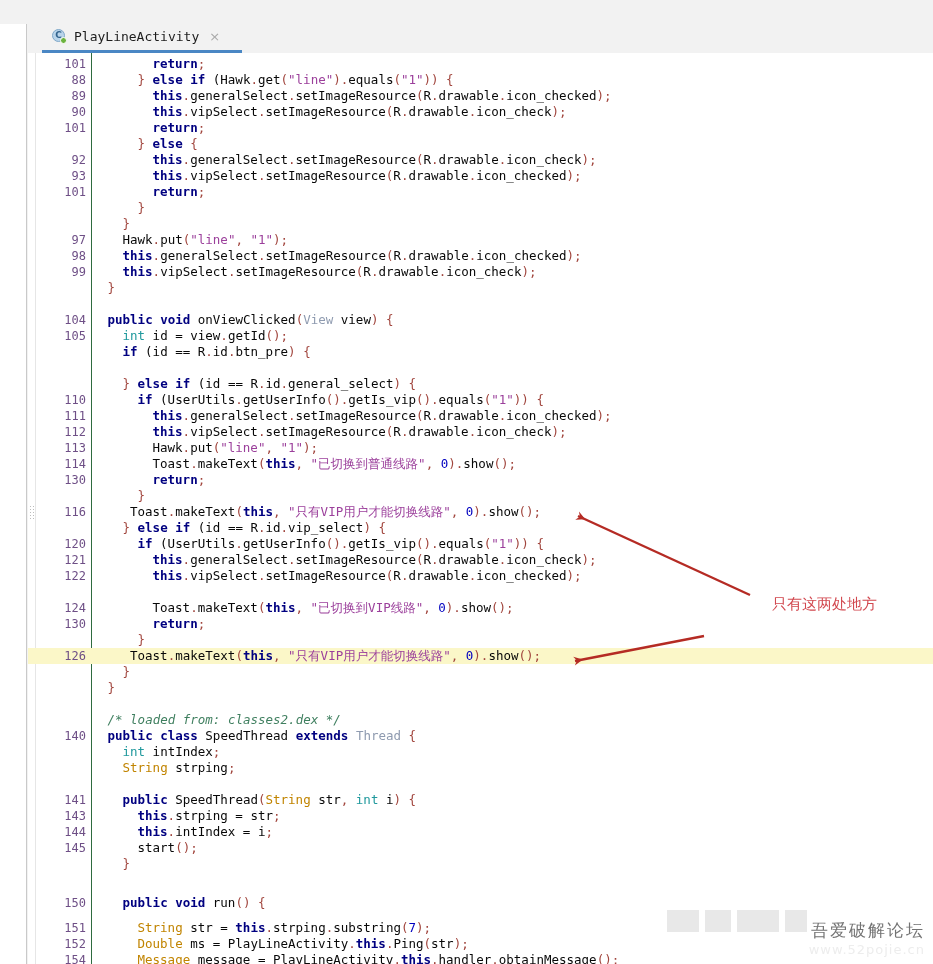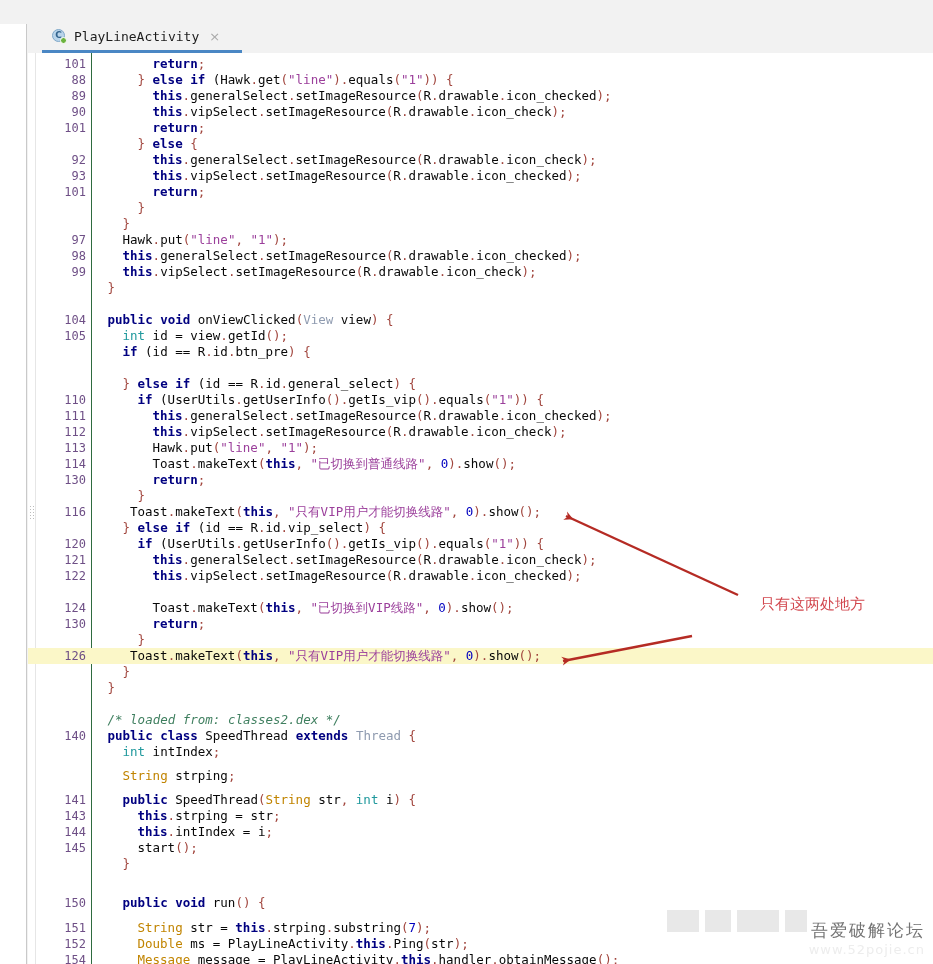--- a/index.html
+++ b/index.html
@@ -195,21 +195,21 @@
     width: 5px; height: 14px;
     background-image:
       radial-gradient(circle, #b4b4b4 0.7px, transparent 0.9px);
     background-size: 3px 3px;
     opacity: 0.9;
   }
 
   
   .anno-layer {
     position: absolute;
-    left: 0; top: 0;
+    left: 12px; top: 0;
     width: 815px; height: 964px;
     pointer-events: none;
   }
   .anno-text {
     position: absolute;
     font-family: "DejaVu Sans", "Liberation Sans", sans-serif;
     font-size: 15px;
     color: #d2484f;
     white-space: nowrap;
   }
@@ -311,21 +311,21 @@
         <div class="row" style="top: 547px;"><span class="lnum">124</span><span class="ltext" style="padding-left: 52.5px;"><span class="fn">Toast</span><span class="pun">.</span><span class="fn">makeText</span><span class="pun">(</span><span class="kw">this</span><span class="pun">, </span><span class="str">"已切换到VIP线路"</span><span class="pun">, </span><span class="num">0</span><span class="pun">).</span><span class="fn">show</span><span class="pun">();</span></span></div>
         <div class="row" style="top: 563px;"><span class="lnum">130</span><span class="ltext" style="padding-left: 52.5px;"><span class="kw">return</span><span class="pun">;</span></span></div>
         <div class="row" style="top: 579px;"><span class="lnum"></span><span class="ltext" style="padding-left: 37.5px;"><span class="pun">}</span></span></div>
         <div class="row hl" style="top: 595px;"><span class="lnum">126</span><span class="ltext" style="padding-left: 30px;"><span class="fn">Toast</span><span class="pun">.</span><span class="fn">makeText</span><span class="pun">(</span><span class="kw">this</span><span class="pun">, </span><span class="str">"只有VIP用户才能切换线路"</span><span class="pun">, </span><span class="num">0</span><span class="pun">).</span><span class="fn">show</span><span class="pun">();</span></span></div>
         <div class="row" style="top: 611px;"><span class="lnum"></span><span class="ltext" style="padding-left: 22.5px;"><span class="pun">}</span></span></div>
         <div class="row" style="top: 627px;"><span class="lnum"></span><span class="ltext" style="padding-left: 7.5px;"><span class="pun">}</span></span></div>
         <div class="row" style="top: 643px;"><span class="lnum"></span><span class="ltext" style="padding-left: 0px;"></span></div>
         <div class="row" style="top: 659px;"><span class="lnum"></span><span class="ltext" style="padding-left: 7.5px;"><span class="cmt">/* loaded from: classes2.dex */</span></span></div>
         <div class="row" style="top: 675px;"><span class="lnum">140</span><span class="ltext" style="padding-left: 7.5px;"><span class="kw">public class </span><span class="fn">SpeedThread</span><span class="kw"> extends </span><span class="cls">Thread</span><span class="pun"> {</span></span></div>
         <div class="row" style="top: 691px;"><span class="lnum"></span><span class="ltext" style="padding-left: 22.5px;"><span class="typ">int</span><span class="fn"> intIndex</span><span class="pun">;</span></span></div>
-        <div class="row" style="top: 707px;"><span class="lnum"></span><span class="ltext" style="padding-left: 22.5px; margin-top: 8px;"><span class="fld">String</span><span class="fn"> strping</span><span class="pun">;</span></span></div>
+        <div class="row" style="top: 707px;"><span class="lnum"></span><span class="ltext" style="padding-left: 22.5px;"><span class="fld">String</span><span class="fn"> strping</span><span class="pun">;</span></span></div>
         <div class="row" style="top: 723px;"><span class="lnum"></span><span class="ltext" style="padding-left: 0px;"></span></div>
         <div class="row" style="top: 739px;"><span class="lnum">141</span><span class="ltext" style="padding-left: 22.5px;"><span class="kw">public </span><span class="fn">SpeedThread</span><span class="pun">(</span><span class="fld">String</span><span class="fn"> str</span><span class="pun">, </span><span class="typ">int</span><span class="fn"> i</span><span class="pun">) {</span></span></div>
         <div class="row" style="top: 755px;"><span class="lnum">143</span><span class="ltext" style="padding-left: 37.5px;"><span class="kw">this</span><span class="pun">.</span><span class="fn">strping = str</span><span class="pun">;</span></span></div>
         <div class="row" style="top: 771px;"><span class="lnum">144</span><span class="ltext" style="padding-left: 37.5px;"><span class="kw">this</span><span class="pun">.</span><span class="fn">intIndex = i</span><span class="pun">;</span></span></div>
         <div class="row" style="top: 787px;"><span class="lnum">145</span><span class="ltext" style="padding-left: 37.5px;"><span class="fn">start</span><span class="pun">();</span></span></div>
         <div class="row" style="top: 803px;"><span class="lnum"></span><span class="ltext" style="padding-left: 22.5px;"><span class="pun">}</span></span></div>
         <div class="row" style="top: 819px;"><span class="lnum"></span><span class="ltext" style="padding-left: 0px;"></span></div>
         <div class="row" style="top: 842px;"><span class="lnum">150</span><span class="ltext" style="padding-left: 22.5px;"><span class="kw">public void </span><span class="fn">run</span><span class="pun">() {</span></span></div>
         <div class="row" style="top: 867px;"><span class="lnum">151</span><span class="ltext" style="padding-left: 37.5px;"><span class="fld">String</span><span class="fn"> str = </span><span class="kw">this</span><span class="pun">.</span><span class="fn">strping</span><span class="pun">.</span><span class="fn">substring</span><span class="pun">(</span><span class="num">7</span><span class="pun">);</span></span></div>
         <div class="row" style="top: 883px;"><span class="lnum">152</span><span class="ltext" style="padding-left: 37.5px;"><span class="fld">Double</span><span class="fn"> ms = PlayLineActivity</span><span class="pun">.</span><span class="kw">this</span><span class="pun">.</span><span class="fn">Ping</span><span class="pun">(</span><span class="fn">str</span><span class="pun">);</span></span></div>

